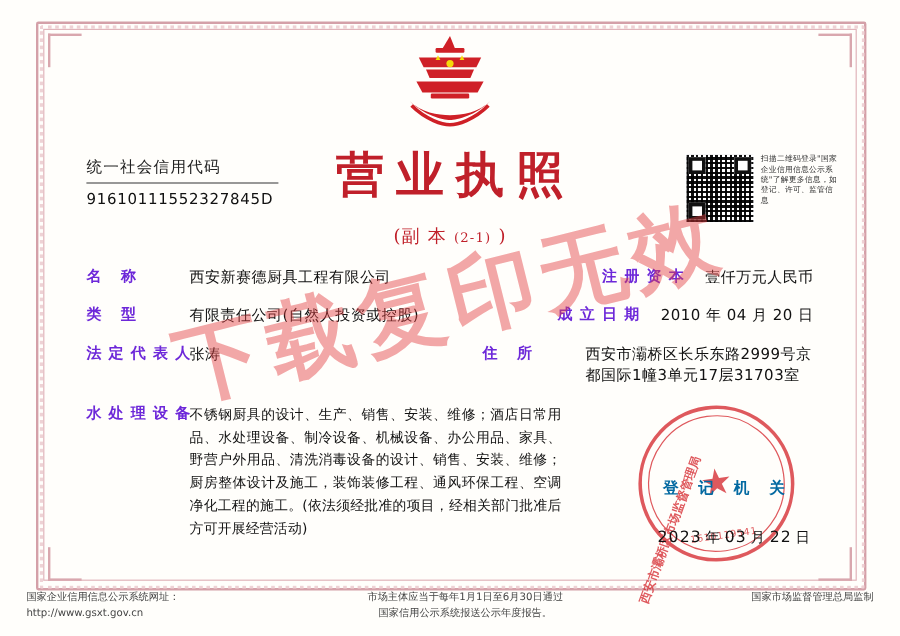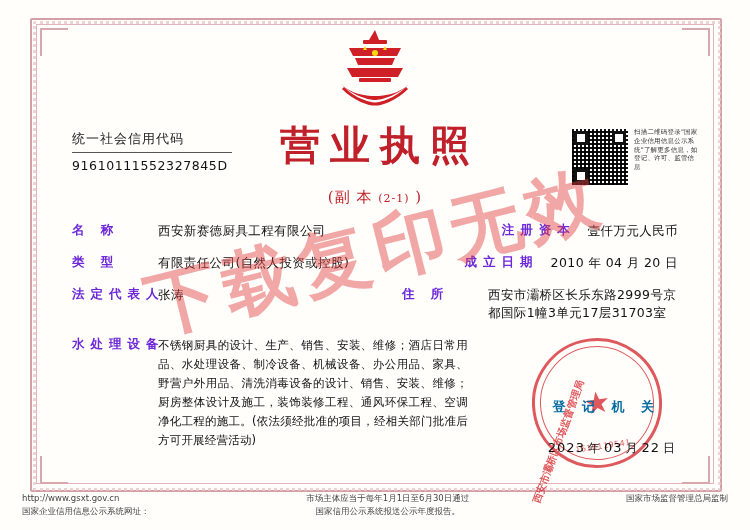--- a/index.html
+++ b/index.html
@@ -402,22 +402,22 @@
     <span class="num">03</span>
     <span class="unit">月</span>
     <span class="num">22</span>
     <span class="unit">日</span>
   </div>
 
   <div class="watermark">下载复印无效</div>
 
   <div class="footer">
     <div class="fcol">
+      <div>国家企业信用信息公示系统网址：</div>
       <div>http://www.gsxt.gov.cn</div>
-      <div>国家企业信用信息公示系统网址：</div>
     </div>
     <div class="fcol center">
       <div>市场主体应当于每年1月1日至6月30日通过</div>
       <div>国家信用公示系统报送公示年度报告。</div>
     </div>
     <div class="fcol right">
       <div>国家市场监督管理总局监制</div>
     </div>
   </div>
 

